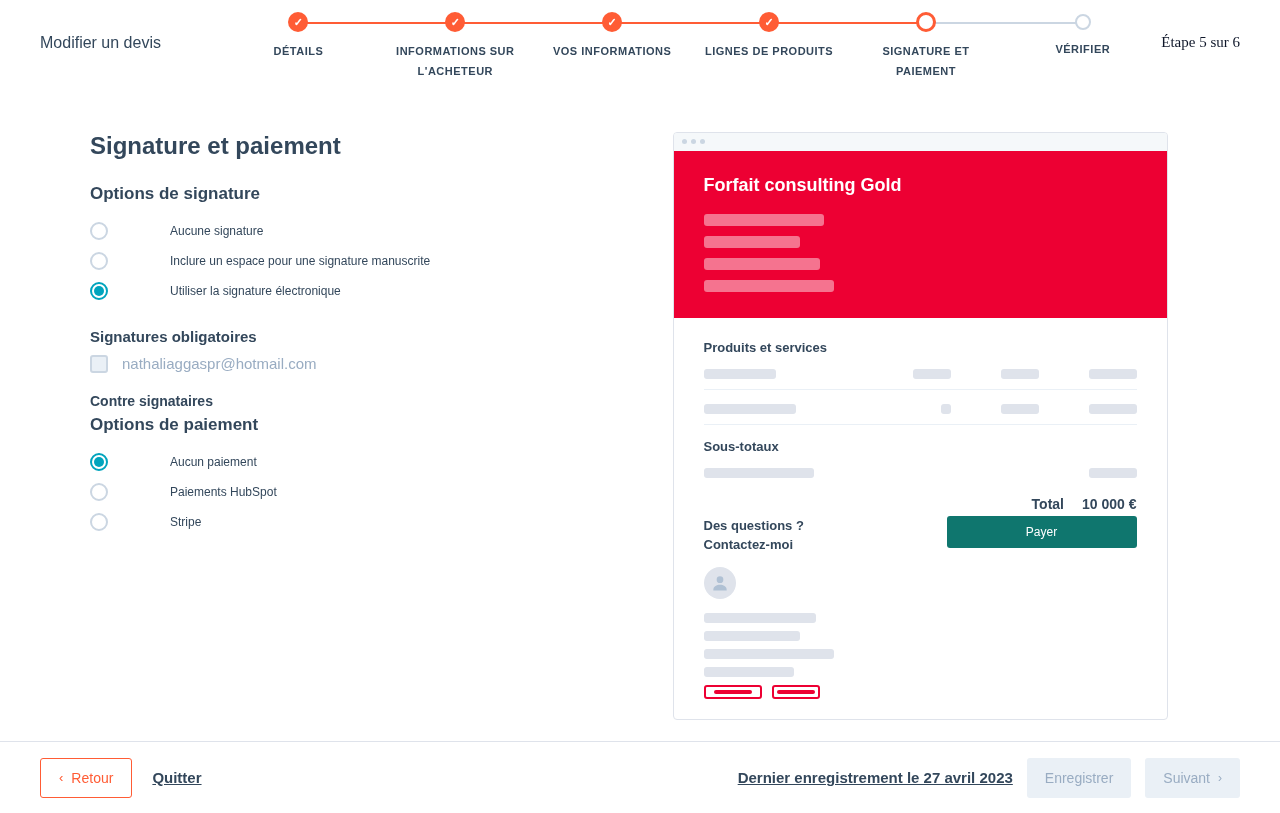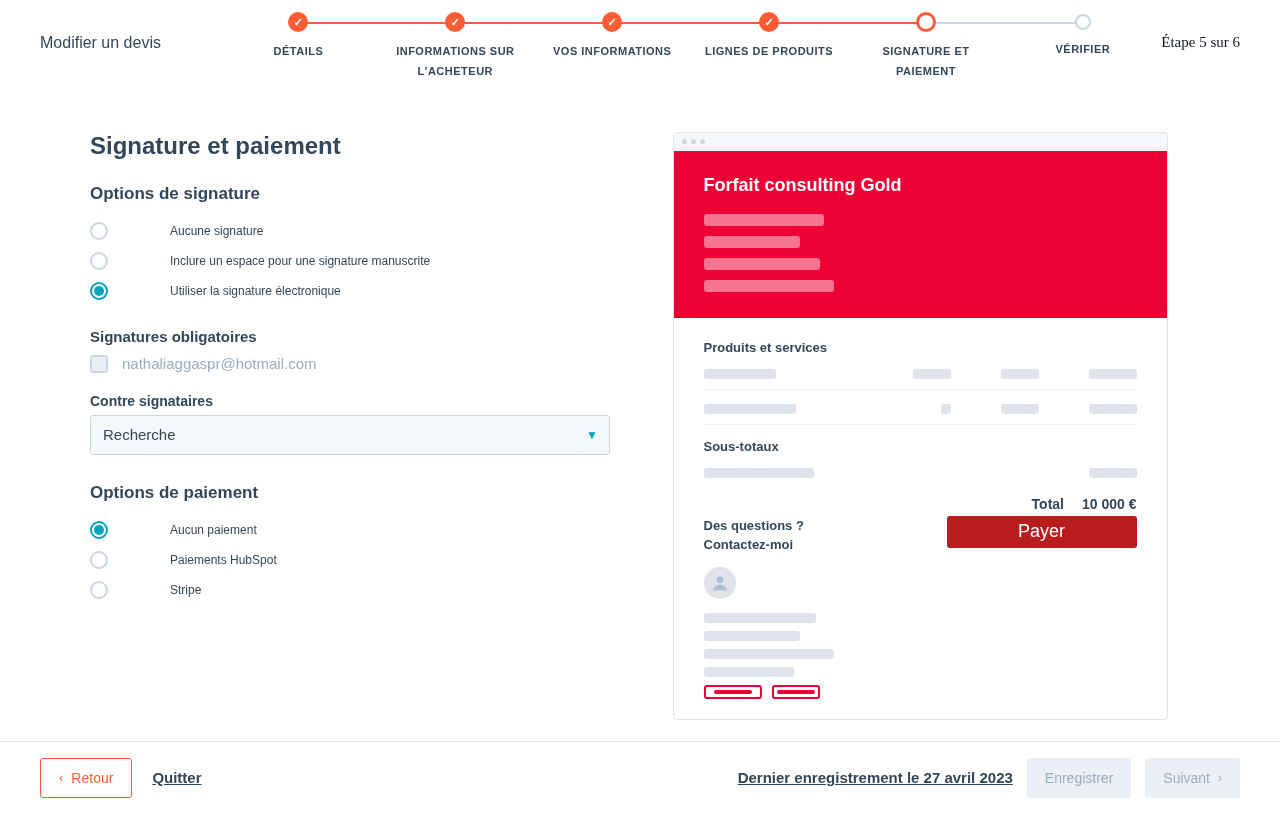--- a/index.html
+++ b/index.html
@@ -1,20 +1,20 @@
 <!DOCTYPE html>
 <html><head>
 <meta charset="utf-8">
 <style>
 * { box-sizing: border-box; margin: 0; padding: 0; }
 body { font-family: -apple-system, BlinkMacSystemFont, "Segoe UI", Helvetica, Arial, sans-serif; background: #fff; color: #33475b; }
 .header { display: flex; align-items: flex-start; padding: 12px 40px 10px 40px; }
 .header-left { font-size: 16px; color: #33475b; padding-top: 22px; width: 180px; }
 .header-right { font-size: 15px; color: #0f172a; padding-top: 22px; margin-left: auto; font-family: Liberation Serif, serif; }
-.stepper { flex: 1; display: flex; position: relative; justify-content: flex-end; }
+.stepper { flex: 1; display: flex; position: relative; }
 .step { flex: 1; display: flex; flex-direction: column; align-items: center; position: relative; }
 .step-circle { width: 20px; height: 20px; border-radius: 50%; background: #ff5c35; display: flex; align-items: center; justify-content: center; z-index: 2; }
 .step-circle.done::after { content: "✓"; color: white; font-size: 11px; font-weight: bold; }
 .step-circle.current { background: #fff; border: 3px solid #ff5c35; }
 .step-circle.future { background: #fff; border: 2px solid #cbd6e2; width: 16px; height: 16px; margin-top: 2px; }
 .step-line { position: absolute; top: 10px; left: 50%; right: -50%; height: 2px; background: #ff5c35; z-index: 1; }
 .step-line.future { background: #cbd6e2; }
 .step:last-child .step-line { display: none; }
 .step-label { font-size: 11px; font-weight: 700; letter-spacing: 0.5px; color: #33475b; margin-top: 10px; text-align: center; padding: 0 5px; line-height: 1.8; }
 .content { display: flex; padding: 40px 90px 100px 90px; gap: 40px; }
@@ -42,21 +42,21 @@
 .preview-hero { background: #ed0033; padding: 24px 30px 26px 30px; color: #fff; }
 .preview-hero-title { font-size: 18px; font-weight: 600; margin-bottom: 18px; }
 .ph-bar { height: 12px; background: rgba(255,255,255,0.45); border-radius: 3px; margin-bottom: 10px; }
 .preview-body { padding: 22px 30px 20px 30px; }
 .pb-title { font-size: 13px; font-weight: 700; color: #33475b; margin-bottom: 14px; }
 .pb-row { display: flex; gap: 50px; margin-bottom: 10px; }
 .pb-ph { height: 10px; background: #dfe3eb; border-radius: 3px; }
 .pb-divider { height: 1px; background: #eaf0f6; margin: 10px 0 14px 0; }
 .pb-total-row { display: flex; justify-content: flex-end; gap: 18px; font-size: 14px; font-weight: 700; color: #33475b; margin-top: 18px; }
 .pb-contact { font-size: 13px; font-weight: 700; color: #33475b; line-height: 1.5; }
-.pb-pay { margin-left: auto; width: 190px; height: 32px; background: #b91c1c; color: #fff; font-size: 18px; font-weight: 500; display: flex; align-items: center; justify-content: center; border-radius: 3px; }
+.pb-pay { margin-left: auto; width: 190px; height: 32px; background: #0f766e; color: #fff; font-size: 12px; font-weight: 500; display: flex; align-items: center; justify-content: center; border-radius: 3px; }
 .pb-avatar { width: 32px; height: 32px; border-radius: 50%; background: #dfe3eb; margin: 12px 0 14px 0; display: flex; align-items: center; justify-content: center; }
 .pb-sign-row { display: flex; gap: 10px; margin-top: 8px; }
 .pb-sign { width: 58px; height: 14px; border: 2px solid #ed0033; border-radius: 3px; display: flex; align-items: center; justify-content: center; }
 .pb-sign::after { content: ""; width: 38px; height: 4px; background: #ed0033; border-radius: 2px; }
 .footer { position: fixed; bottom: 0; left: 0; right: 0; height: 72px; border-top: 1px solid #dfe3eb; background: #fff; display: flex; align-items: center; padding: 0 40px; }
 .btn { height: 40px; padding: 0 18px; border-radius: 3px; font-size: 14px; font-weight: 500; display: inline-flex; align-items: center; cursor: pointer; }
 .btn-back { border: 1px solid #ff5c35; color: #ff5c35; background: #fff; }
 .btn-back-chevron { margin-right: 8px; font-size: 13px; }
 .link-quit { margin-left: 20px; color: #33475b; font-size: 15px; font-weight: 600; text-decoration: underline; cursor: pointer; }
 .footer-right { margin-left: auto; display: flex; align-items: center; gap: 14px; justify-content: center; }
@@ -124,24 +124,20 @@
       </div>
     </div>
 
     <div class="sub-label">Signatures obligatoires</div>
     <div class="checkbox-row">
       <div class="checkbox"></div>
       <span class="checkbox-label">nathaliaggaspr@hotmail.com</span>
     </div>
 
     <div class="field-label">Contre signataires</div>
-    <div class="select-wrap">
-      <div class="select">Recherche</div>
-      <span class="select-caret">▼</span>
-    </div>
 
     <h2 class="section-title">Options de paiement</h2>
     <div class="radio-group">
       <div class="radio-row">
         <div class="radio selected"></div>
         <span class="radio-label">Aucun paiement</span>
       </div>
       <div class="radio-row">
         <div class="radio"></div>
         <span class="radio-label">Paiements HubSpot</span>

